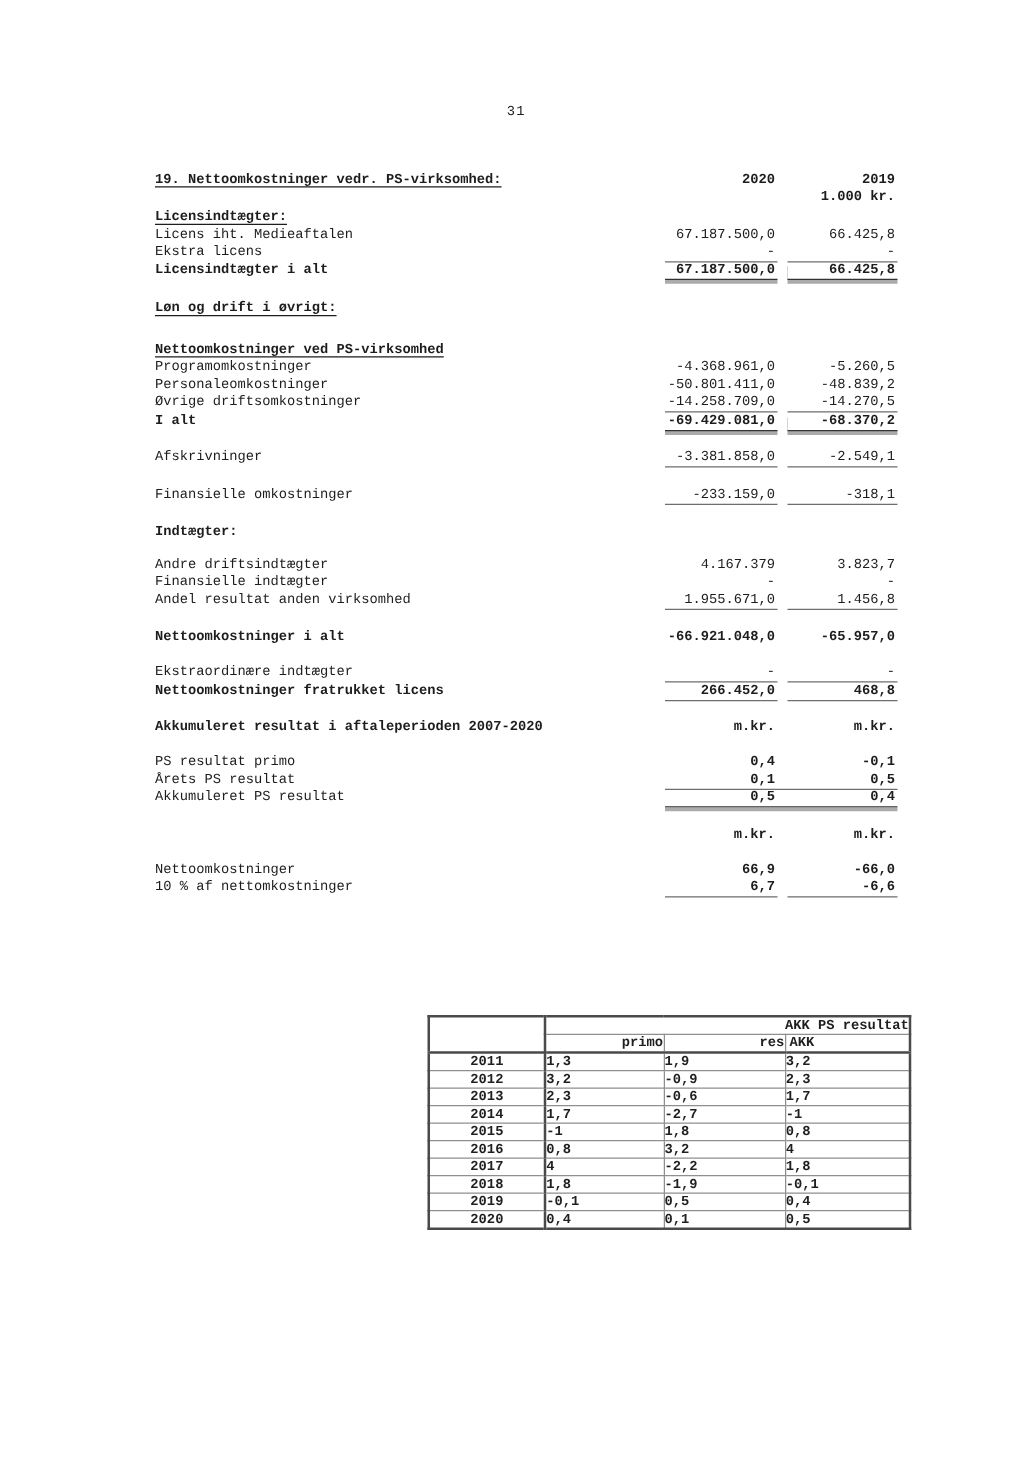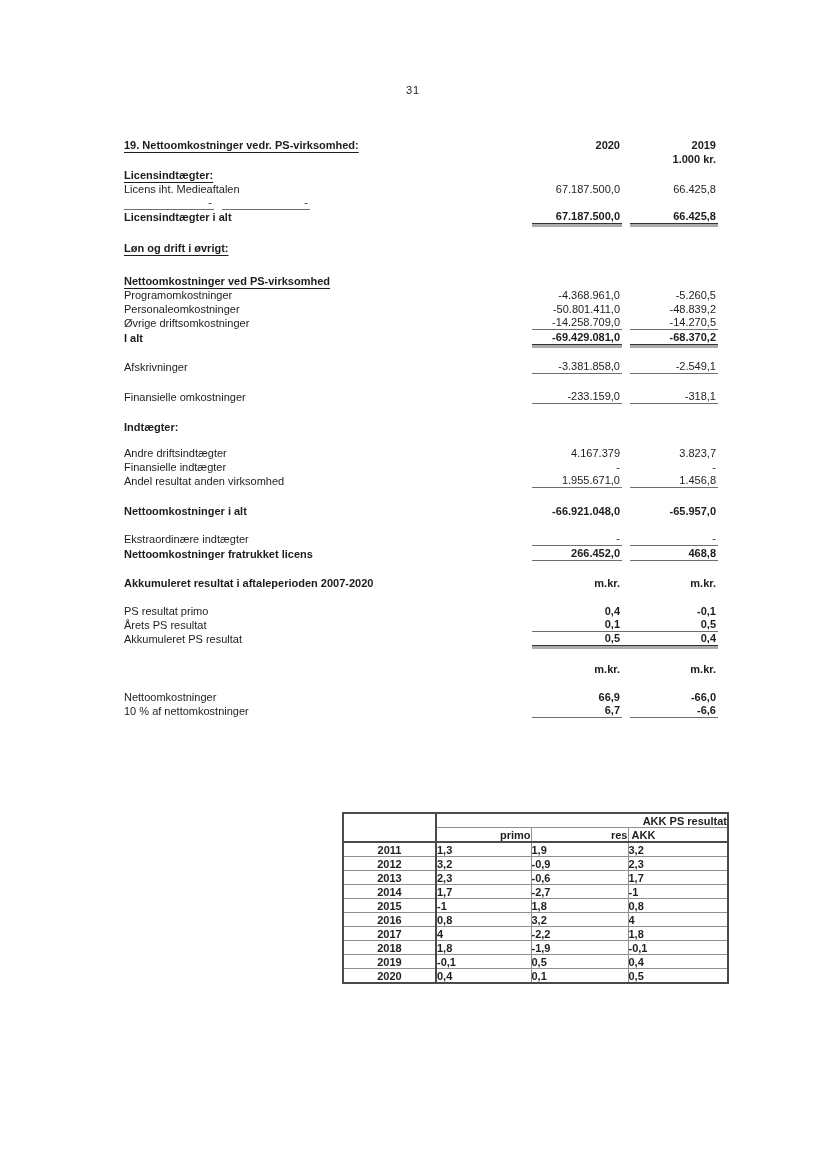--- a/index.html
+++ b/index.html
@@ -1,23 +1,23 @@
 <!DOCTYPE html>
 <html><head>
 <meta charset="utf-8">
 <style>
   html,body{margin:0;padding:0;background:#e8e8e8;}
   .page{
     position:relative;width:826px;height:1168px;background:#ffffff;
-    font-family:Liberation Sans, sans-serif;font-size:11px;color:#1d1d1d;
+    font-family:Liberation Mono, monospace;font-size:11px;color:#1d1d1d;
     overflow:hidden;margin:0 auto;
   }
   .pageno{position:absolute;top:84px;left:0;width:100%;text-align:center;letter-spacing:1px;}
   .stmt{position:absolute;left:124px;top:138px;width:594px;}
-  .row{display:flex;height:14px;line-height:13px;align-items:center;}
+  .row{display:flex;height:14px;line-height:13px;align-items:flex-start;}
   .lbl{flex:1;white-space:nowrap;}
   .vals{display:flex;width:186px;}
   .v1{width:90px;text-align:right;box-sizing:border-box;padding-right:2px;}
   .v2{width:88px;margin-left:8px;text-align:right;box-sizing:border-box;padding-right:2px;}
   .hdr .lbl,.hdr .v1,.hdr .v2{font-weight:bold;}
   .hdr .lbl{text-decoration:underline;text-underline-offset:3px;}
   .unit .v2{font-weight:bold;}
   .sec .lbl{font-weight:bold;text-decoration:underline;text-underline-offset:3px;}
   .bold .lbl,.bold .v1,.bold .v2{font-weight:bold;}
   .vbold .v1,.vbold .v2{font-weight:bold;}
@@ -72,20 +72,21 @@
         </span>
     </div>
     <div class="row">
       <span class="lbl">Licens iht. Medieaftalen</span>
       <span class="vals">
           <span class="v1">67.187.500,0</span>
           <span class="v2">66.425,8</span>
         </span>
     </div>
     <div class="row u">
+      <span class="lbl">Ekstra licens</span>
       <span class="vals">
           <span class="v1">-</span>
           <span class="v2">-</span>
         </span>
     </div>
     <div class="row total">
       <span class="lbl">Licensindtægter i alt</span>
       <span class="vals">
           <span class="v1">67.187.500,0</span>
           <span class="v2">66.425,8</span>

